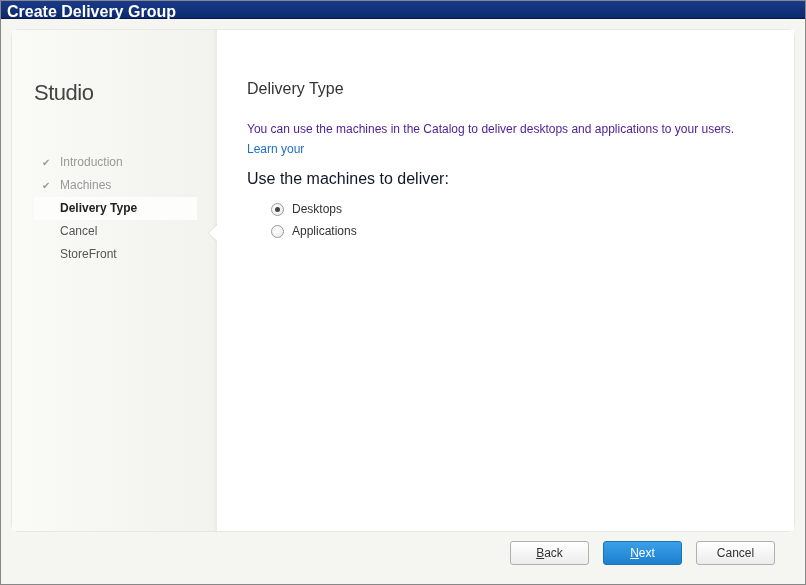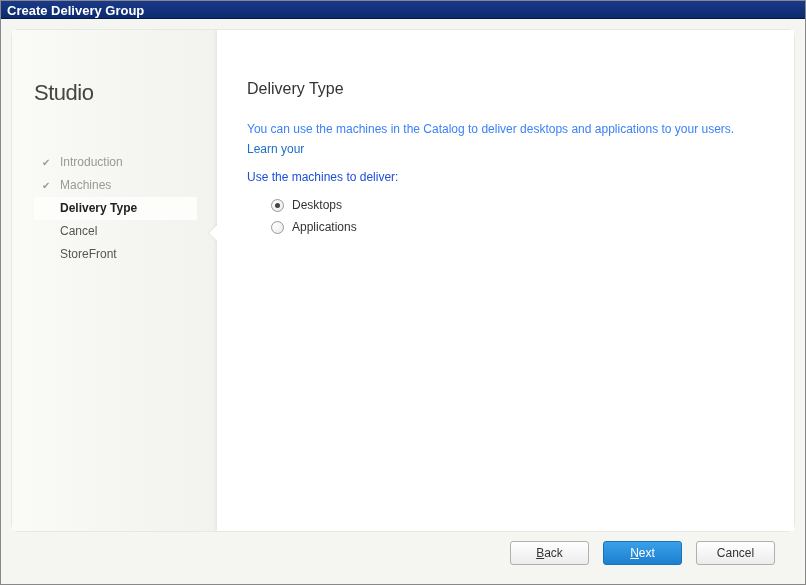--- a/index.html
+++ b/index.html
@@ -17,21 +17,21 @@
       border: 1px solid #888;
       background: #f5f5f1;
       display: flex;
       flex-direction: column;
     }
     .titlebar {
       background: #0b2a6e;
       background: linear-gradient(to bottom, #1a3a8a 0%, #0b2a6e 100%);
       color: #fff;
       font-weight: bold;
-      font-size: 13px;
+      font-size: 16px;
       padding: 2px 6px;
       height: 18px;
       border-bottom: 1px solid #05154a;
     }
     .client {
       flex: 1;
       padding: 10px;
       display: flex;
       flex-direction: column;
     }
@@ -109,33 +109,33 @@
       position: relative;
     }
     .page-title {
       font-size: 16px;
       color: #333;
       font-weight: 400;
       margin-bottom: 24px;
     }
     .desc {
       font-size: 12px;
-      color: #3b82f6;
+      color: #4c1d95;
       margin-bottom: 6px;
     }
     .link {
       color: #1e6fc5;
       font-size: 12px;
       cursor: pointer;
       display: inline-block;
       margin-bottom: 14px;
     }
     .prompt {
-      font-size: 12px;
-      color: #1d4ed8;
+      font-size: 16px;
+      color: #0f172a;
       margin-bottom: 10px;
     }
     .radio-row {
       display: flex;
       align-items: center;
       padding: 4px 0 4px 24px;
       font-size: 12px;
       color: #333;
     }
     .radio {

